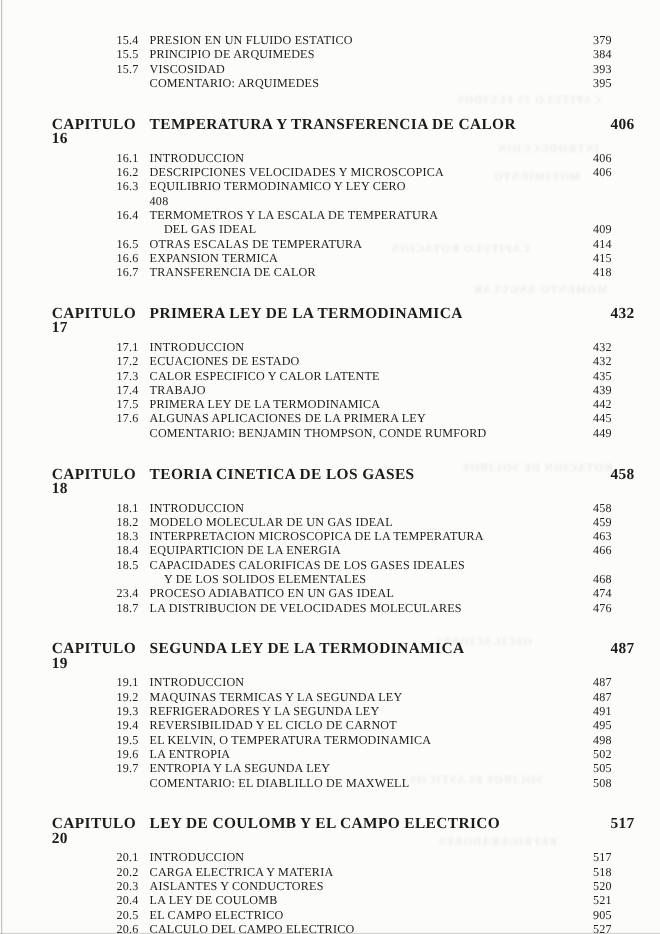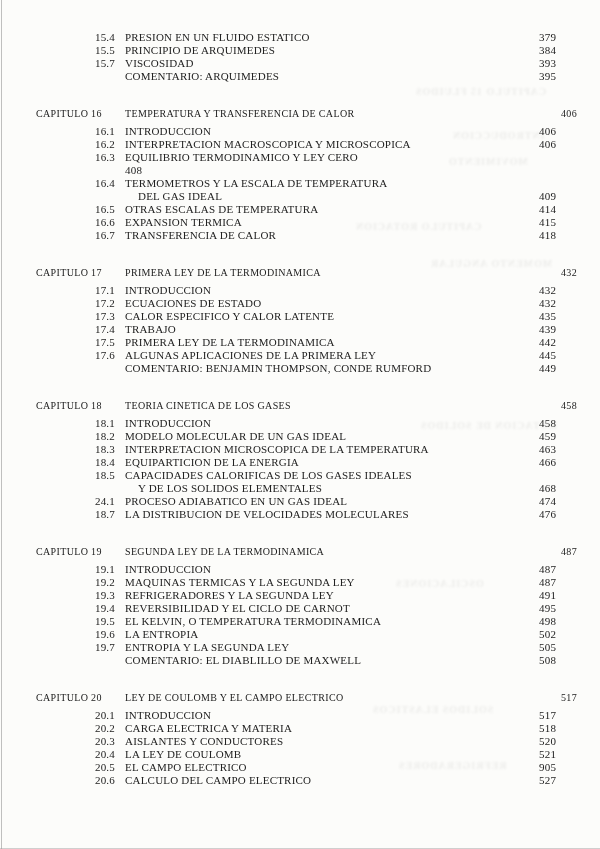--- a/index.html
+++ b/index.html
@@ -6,41 +6,41 @@
   body {
     width:600px; height:849px;
     background:#fcfcfa;
     font-family:"Liberation Serif","DejaVu Serif",serif;
     color:#222;
     position:relative;
     overflow:hidden;
   }
   .page {
     position:absolute; inset:0;
-    padding:31px 23px 0 36px;
+    padding:31px 23px 0 47px;
     box-sizing:border-box;
   }
   
   .row {
     display:grid;
     grid-template-columns:79px 10px 1fr 38px;
     line-height:13px;
     font-size:11px;
     letter-spacing:.2px;
   }
   .row .num  { text-align:right; }
   .row .title{ white-space:nowrap; overflow:hidden; }
   .row .page-num { text-align:left; }
   .row[data-cont="true"] .title { padding-left:13px; }
   
   .chap-head {
     display:grid;
     grid-template-columns:89px 1fr 38px;
-    font-weight:400;
-    font-size:10px;
+    font-weight:700;
+    font-size:14px;
     line-height:13px;
     letter-spacing:.35px;
     color:#1b1b1b;
     margin:24px 0 5px 0;
   }
   .chap-head .h-page { text-align:right; }
   
   .edge-left {
     position:absolute; left:1px; top:0; bottom:0; width:1px;
     background:#8c8c8c; opacity:.55;
@@ -112,21 +112,21 @@
             <div class="row">
               <span class="num">16.1</span>
               <span></span>
               <span class="title">INTRODUCCION</span>
               <span class="page-num">406</span>
             </div>
 
             <div class="row">
               <span class="num">16.2</span>
               <span></span>
-              <span class="title">INTERPRETACION MACROSCOPICA Y MICROSCOPICA</span>
+              <span class="title">DESCRIPCIONES VELOCIDADES Y MICROSCOPICA</span>
               <span class="page-num">406</span>
             </div>
 
             <div class="row">
               <span class="num">16.3</span>
               <span></span>
               <span class="title">EQUILIBRIO TERMODINAMICO Y LEY CERO</span>
               <span class="page-num"></span>
             </div>
 
@@ -276,21 +276,21 @@
             </div>
 
             <div class="row" data-cont="true">
               <span class="num"></span>
               <span></span>
               <span class="title">Y DE LOS SOLIDOS ELEMENTALES</span>
               <span class="page-num">468</span>
             </div>
 
             <div class="row">
-              <span class="num">24.1</span>
+              <span class="num">23.4</span>
               <span></span>
               <span class="title">PROCESO ADIABATICO EN UN GAS IDEAL</span>
               <span class="page-num">474</span>
             </div>
 
             <div class="row">
               <span class="num">18.7</span>
               <span></span>
               <span class="title">LA DISTRIBUCION DE VELOCIDADES MOLECULARES</span>
               <span class="page-num">476</span>

